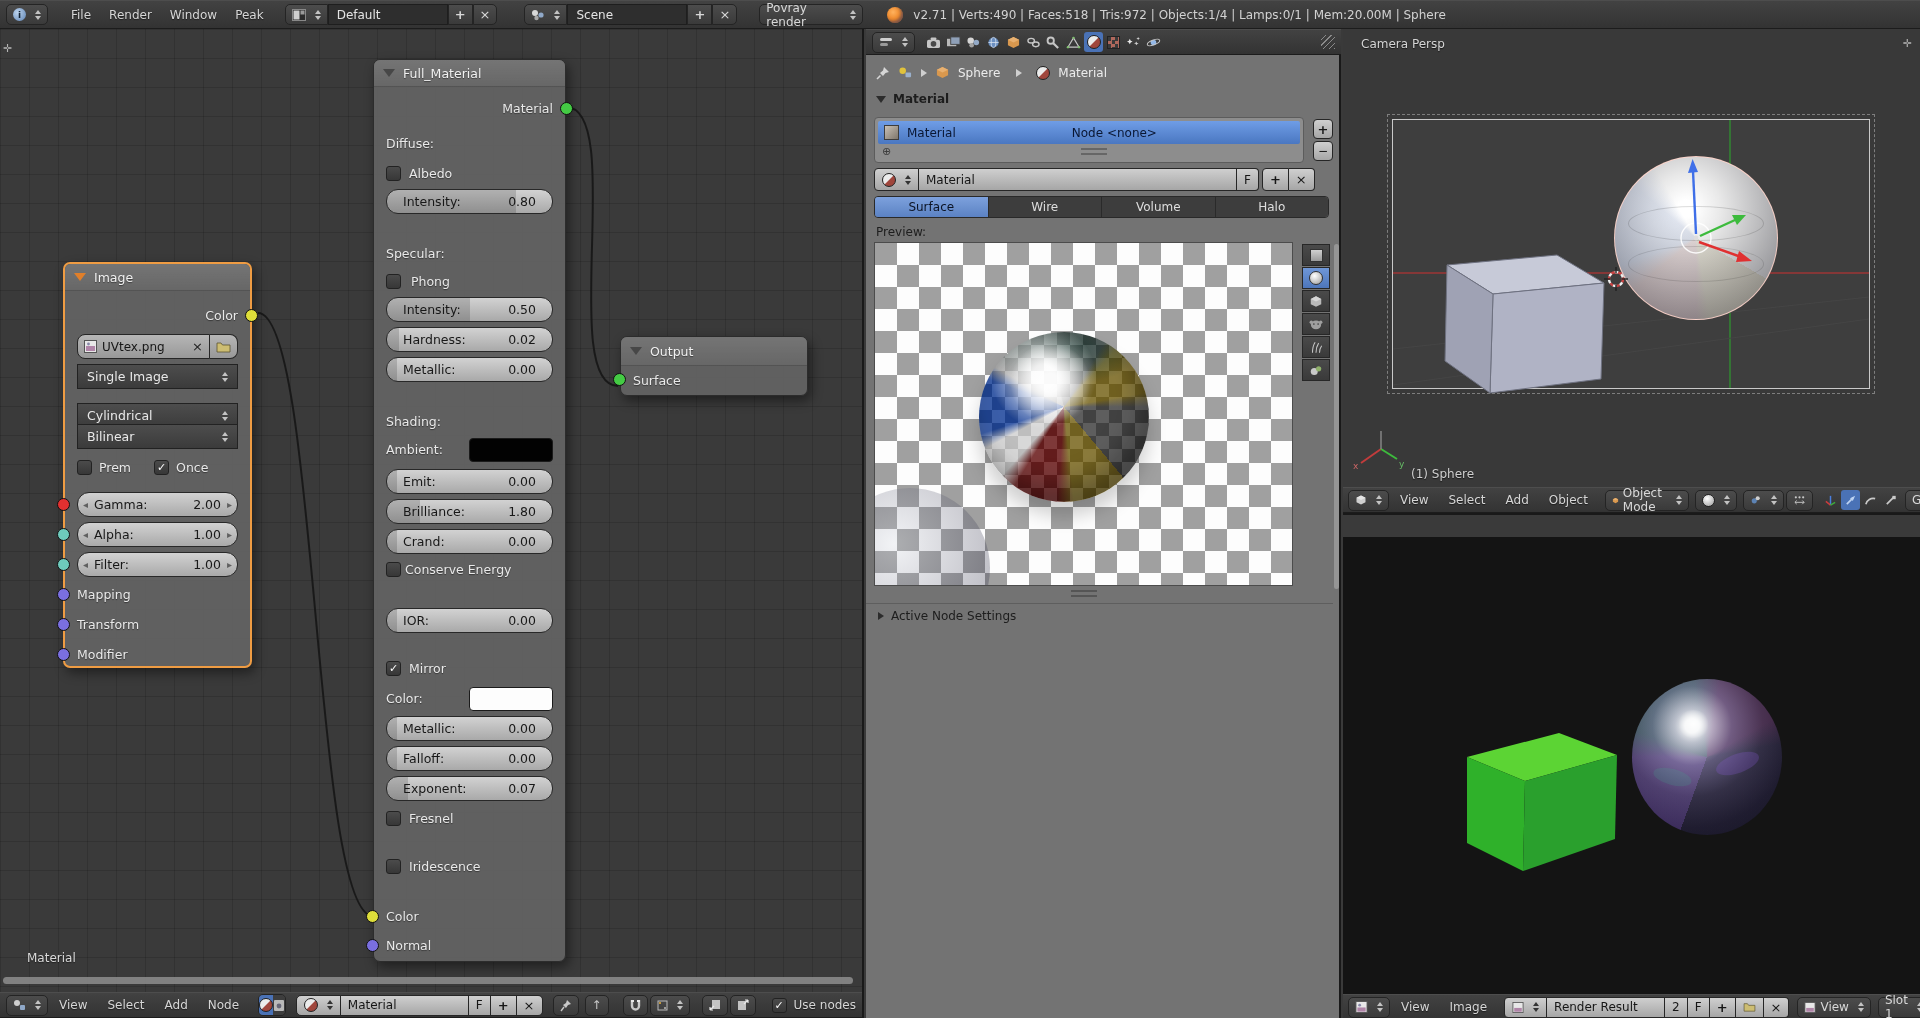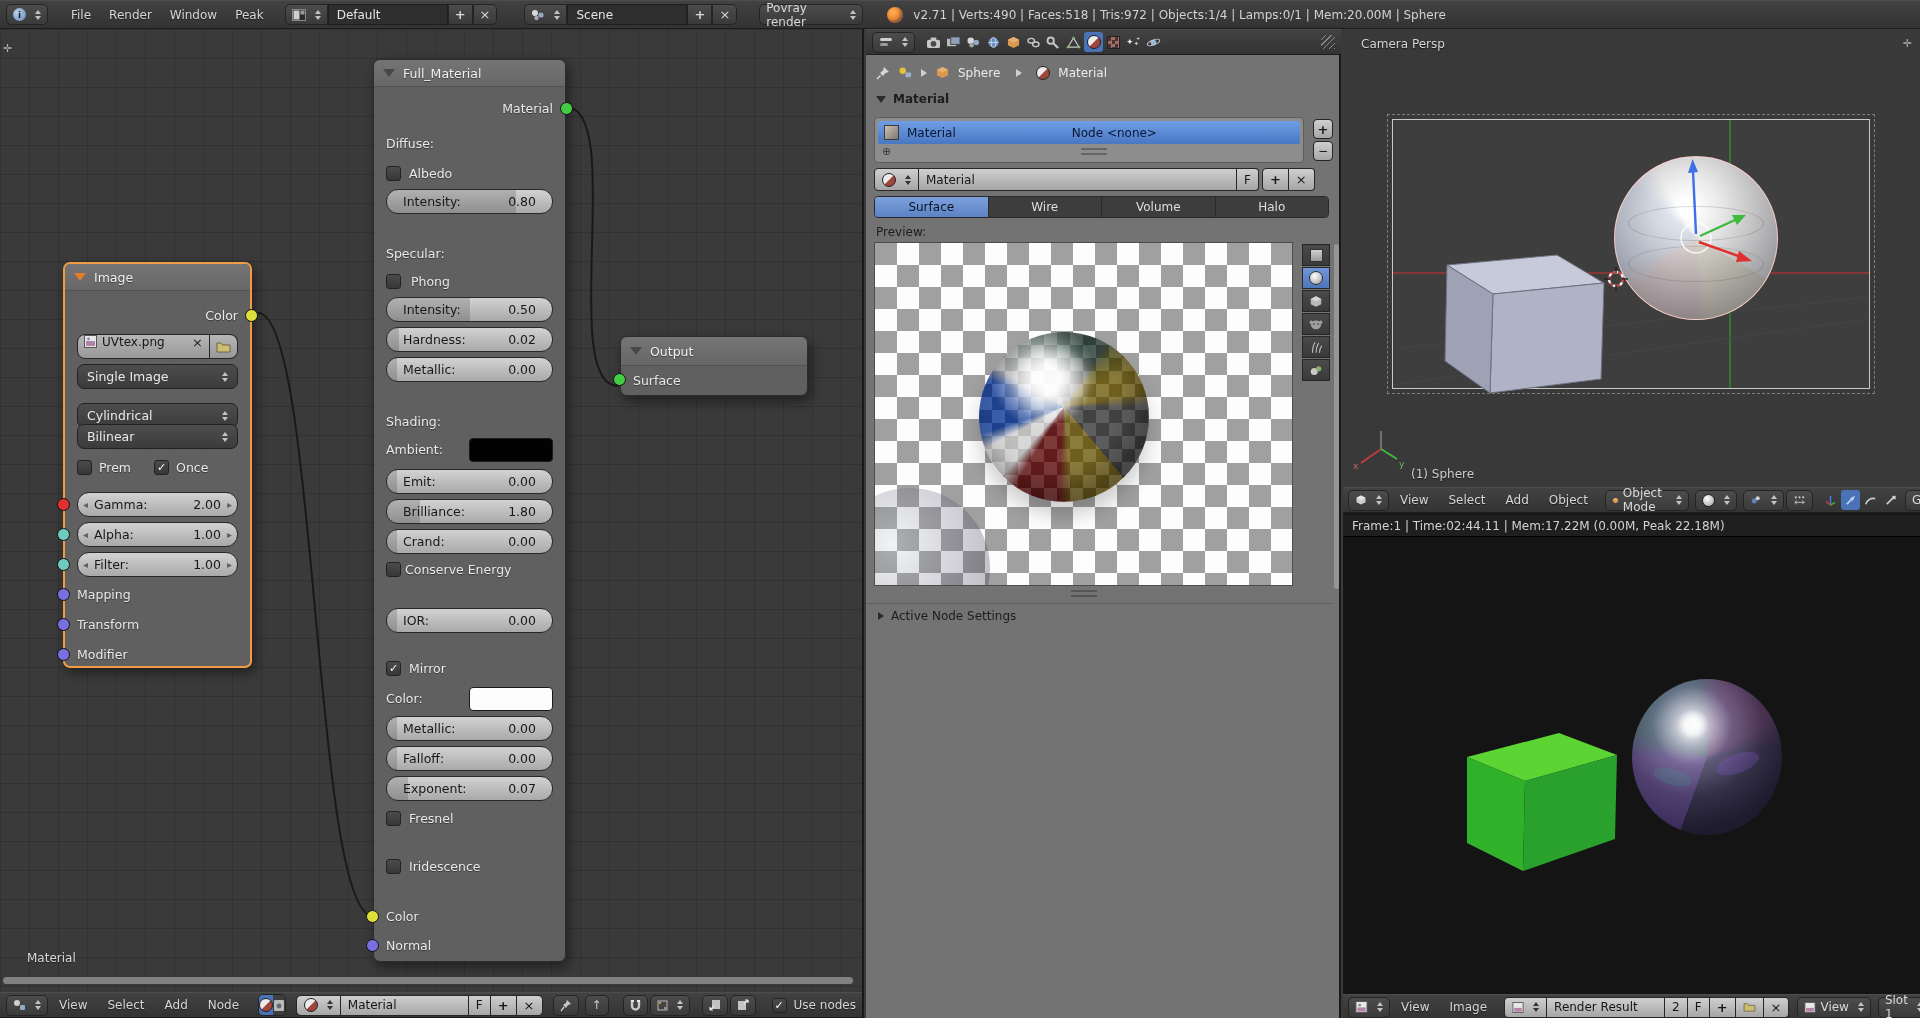--- a/index.html
+++ b/index.html
@@ -26,21 +26,21 @@
 .nrow{position:absolute;left:12px;right:12px;height:25px;display:flex;align-items:center}
 .nlabel{color:#e9e9e9;font-size:12.5px;text-shadow:0 1px 1px rgba(0,0,0,.45);white-space:nowrap}
 .sock{position:absolute;width:13px;height:13px;border-radius:50%;border:1px solid #101010}
 .slider,.vfield{position:relative;width:100%;height:25px;border-radius:12px;border:1px solid #282828;
   background:linear-gradient(#d2d2d2,#a9a9a9);display:flex;align-items:center;justify-content:space-between;
   padding:0 16px;color:#181818;overflow:hidden;font-size:12.5px}
 .slider .fill{position:absolute;left:0;top:0;bottom:0;background:rgba(30,30,30,.18)}
 .slider span,.vfield span{position:relative;z-index:1}
 .vfield::before{content:"◂";position:absolute;left:5px;color:rgba(20,20,20,.55);font-size:10px;top:6px}
 .vfield::after{content:"▸";position:absolute;right:5px;color:rgba(20,20,20,.55);font-size:10px;top:6px}
-.dd{width:100%;height:25px;border-radius:7px;border:1px solid #222;background:linear-gradient(#4d4d4d,#3b3b3b);
+.dd{width:100%;height:25px;border-radius:0;border:1px solid #222;background:linear-gradient(#4d4d4d,#3b3b3b);
   display:flex;align-items:center;justify-content:space-between;padding:0 9px;color:#e8e8e8;font-size:12.5px}
 .cb{width:15px;height:15px;flex:none;border-radius:3px;border:1px solid #222;background:linear-gradient(#4b4b4b,#373737);
   display:inline-flex;align-items:center;justify-content:center;color:#fff;font-size:11px}
 .cb.on::after{content:"✓"}
 .swatch{height:24px;border-radius:4px;border:1px solid #1b1b1b}
 .grip{width:26px;height:7px;border-top:2px solid #555;border-bottom:2px solid #555}
 .tabs{display:flex;border:1px solid #292929;border-radius:4px;overflow:hidden;height:22px}
 .tab{flex:1;display:flex;align-items:center;justify-content:center;background:#3d3d3d;color:#dedede;border-right:1px solid #2a2a2a}
 .tab:last-child{border-right:none}
 .tab.active{background:linear-gradient(#7da1dd,#5b82c3);color:#0c1425}
@@ -132,21 +132,21 @@
       <div class="node active" style="left:63px;top:233px;width:189px;height:406px">
         <div class="nhead">
           <span class="ntri orange"></span>
           <span class="ntitle">Image</span>
         </div>
         <div class="nrow" style="top:39px;justify-content:flex-end">
             <span class="nlabel">Color</span>
           </div>
         <span class="sock" style="right:-8px;top:45px;background:#dede3a"></span>
         <div class="nrow" style="top:70px;gap:0">
-          <span style="flex:1;height:25px;border:1px solid #262626;border-radius:8px 0 0 8px;background:linear-gradient(#b6b6b6,#989898);display:flex;align-items:flex-start;padding:0 6px;gap:5px;color:#161616">
+          <span style="flex:1;height:25px;border:1px solid #262626;border-radius:8px 0 0 8px;background:linear-gradient(#b6b6b6,#989898);display:flex;align-items:center;padding:0 6px;gap:5px;color:#161616">
             <svg width="13" height="13" viewBox="0 0 13 13">
                 <rect x="0.5" y="0.5" width="12" height="12" fill="#e8e8e8" stroke="#555"></rect>
                 <rect x="2" y="6" width="9" height="5" fill="#b085a8"></rect>
                 <circle cx="4.5" cy="4" r="1.4" fill="#88a"></circle>
               </svg>
             <span style="flex:1">UVtex.png</span>
             <span class="x-icon" style="color:#222"></span>
           </span>
           <span style="width:28px;height:25px;border:1px solid #262626;border-left:none;border-radius:0 8px 8px 0;background:linear-gradient(#b6b6b6,#989898);display:flex;align-items:center;justify-content:center">
             <svg width="15" height="12" viewBox="0 0 15 12">
@@ -822,23 +822,20 @@
             </svg>
           </span>
       </span>
       <span class="dkbtn" style="margin-left:3px">
           <span>Global</span>
         </span>
     </div>
   </div>
 
   <div class="abs" style="left:1343px;top:513px;width:577px;height:505px;border-top:2px solid #191919">
-    <div class="abs" style="left:0;top:0;width:577px;height:22px;background:#1f1f1f;border-bottom:1px solid #000;display:flex;align-items:center;padding:0 9px">
-      <span style="color:#d2d2d2">Frame:1 | Time:02:44.11 | Mem:17.22M (0.00M, Peak 22.18M)</span>
-    </div>
     <div class="abs" style="left:0;top:22px;width:577px;height:457px;background:#141414;overflow:hidden">
 
       <svg class="abs" width="577" height="457" style="left:0;top:0">
         <polygon points="124,220 216,196 274,218 182,244" fill="#5cd434"></polygon>
         <polygon points="124,220 182,244 180,334 124,306" fill="#2fb12a"></polygon>
         <polygon points="182,244 274,218 272,302 180,334" fill="#2aa02d"></polygon>
       </svg>
 
       <div style="position:absolute;left:289px;top:142px;width:150px;height:156px;border-radius:50%;
         background:

